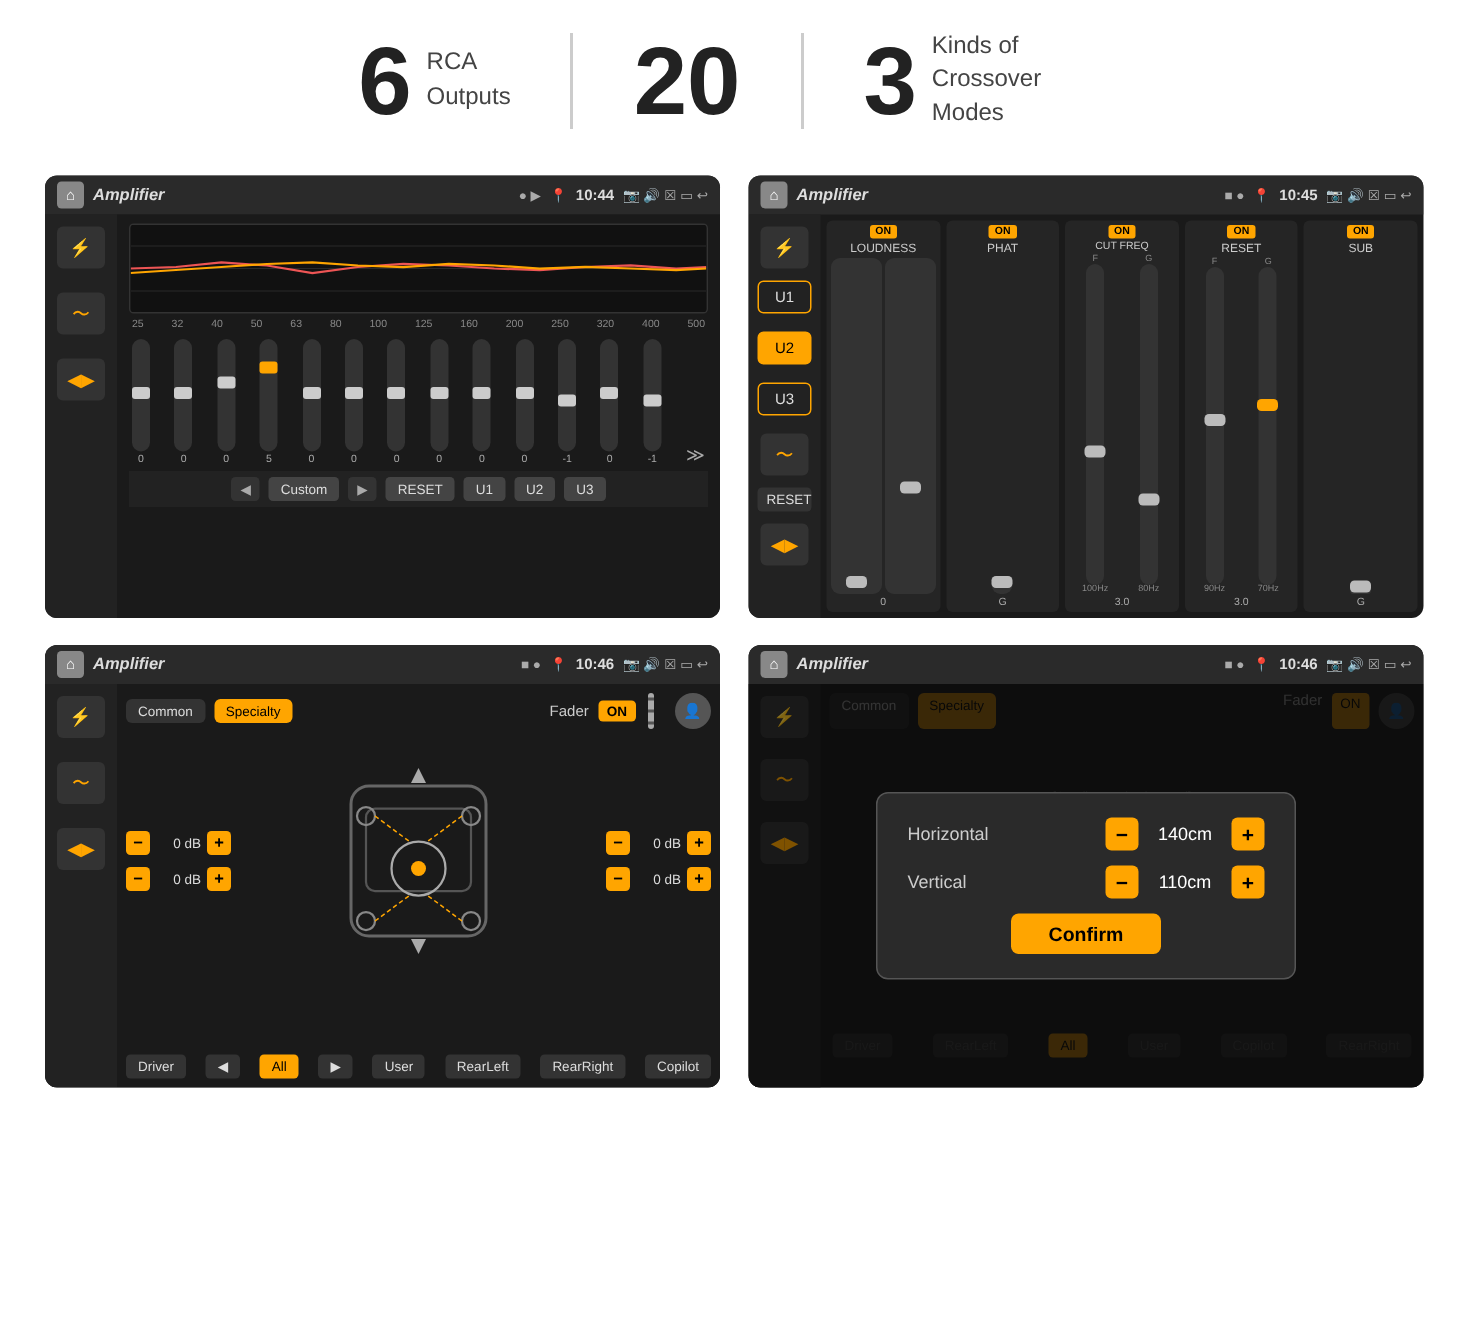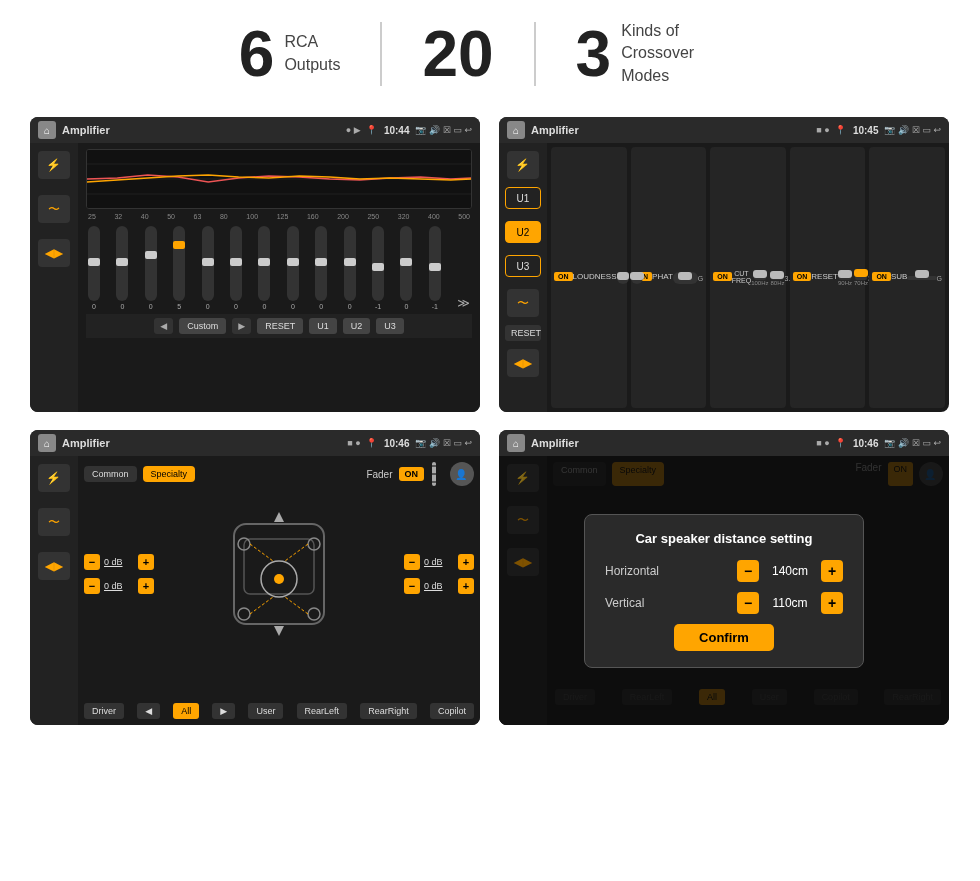--- a/index.html
+++ b/index.html
@@ -93,20 +93,21 @@
       justify-content: center;
       font-size: 10px;
       color: #fff;
     }
 
     .status-title {
       font-size: 11px;
       color: #ddd;
       font-weight: bold;
       flex: 1;
+      font-style: italic;
     }
 
     .status-icon {
       font-size: 9px;
       color: #aaa;
     }
 
     .time-display {
       font-size: 10px;
       color: #ddd;
@@ -291,21 +292,21 @@
       padding: 4px;
       overflow: hidden;
     }
 
     .dsp-channel {
       flex: 1;
       background: #252525;
       border-radius: 4px;
       padding: 3px;
       display: flex;
-      flex-direction: row;
+      flex-direction: column;
       align-items: center;
       min-width: 0;
     }
 
     .dsp-on-badge {
       background: #ffa500;
       color: #000;
       font-size: 7px;
       font-weight: bold;
       padding: 1px 4px;
@@ -434,22 +435,21 @@
       justify-content: center;
       font-size: 11px;
       color: #000;
       font-weight: bold;
     }
 
     .db-val {
       font-size: 9px;
       color: #ddd;
       min-width: 30px;
-      text-align: left;
-      text-decoration: underline;
+      text-align: right;
     }
 
     .fader-bottom {
       position: absolute;
       bottom: 6px;
       left: 6px;
       right: 6px;
       display: flex;
       justify-content: space-between;
     }
@@ -989,21 +989,20 @@
               <div class="bottom-btn" style="background:#ffa500;border-radius:3px;padding:3px 8px;font-size:9px;color:#000;">All</div>
               <div class="bottom-btn" style="background:#333;border-radius:3px;padding:3px 8px;font-size:9px;color:#555;">User</div>
               <div class="bottom-btn" style="background:#333;border-radius:3px;padding:3px 8px;font-size:9px;color:#555;">Copilot</div>
               <div class="bottom-btn" style="background:#333;border-radius:3px;padding:3px 8px;font-size:9px;color:#555;">RearRight</div>
             </div>
           </div>
         </div>
 
         <div class="dialog-overlay">
           <div class="dialog-box">
-            <div class="dialog-title">Car speaker distance setting</div>
             <div class="dialog-row">
               <span class="dialog-label">Horizontal</span>
               <div class="dialog-ctrl">
                 <div class="ctrl-btn">−</div>
                 <span class="ctrl-val">140cm</span>
                 <div class="ctrl-btn">+</div>
               </div>
             </div>
             <div class="dialog-row">
               <span class="dialog-label">Vertical</span>

